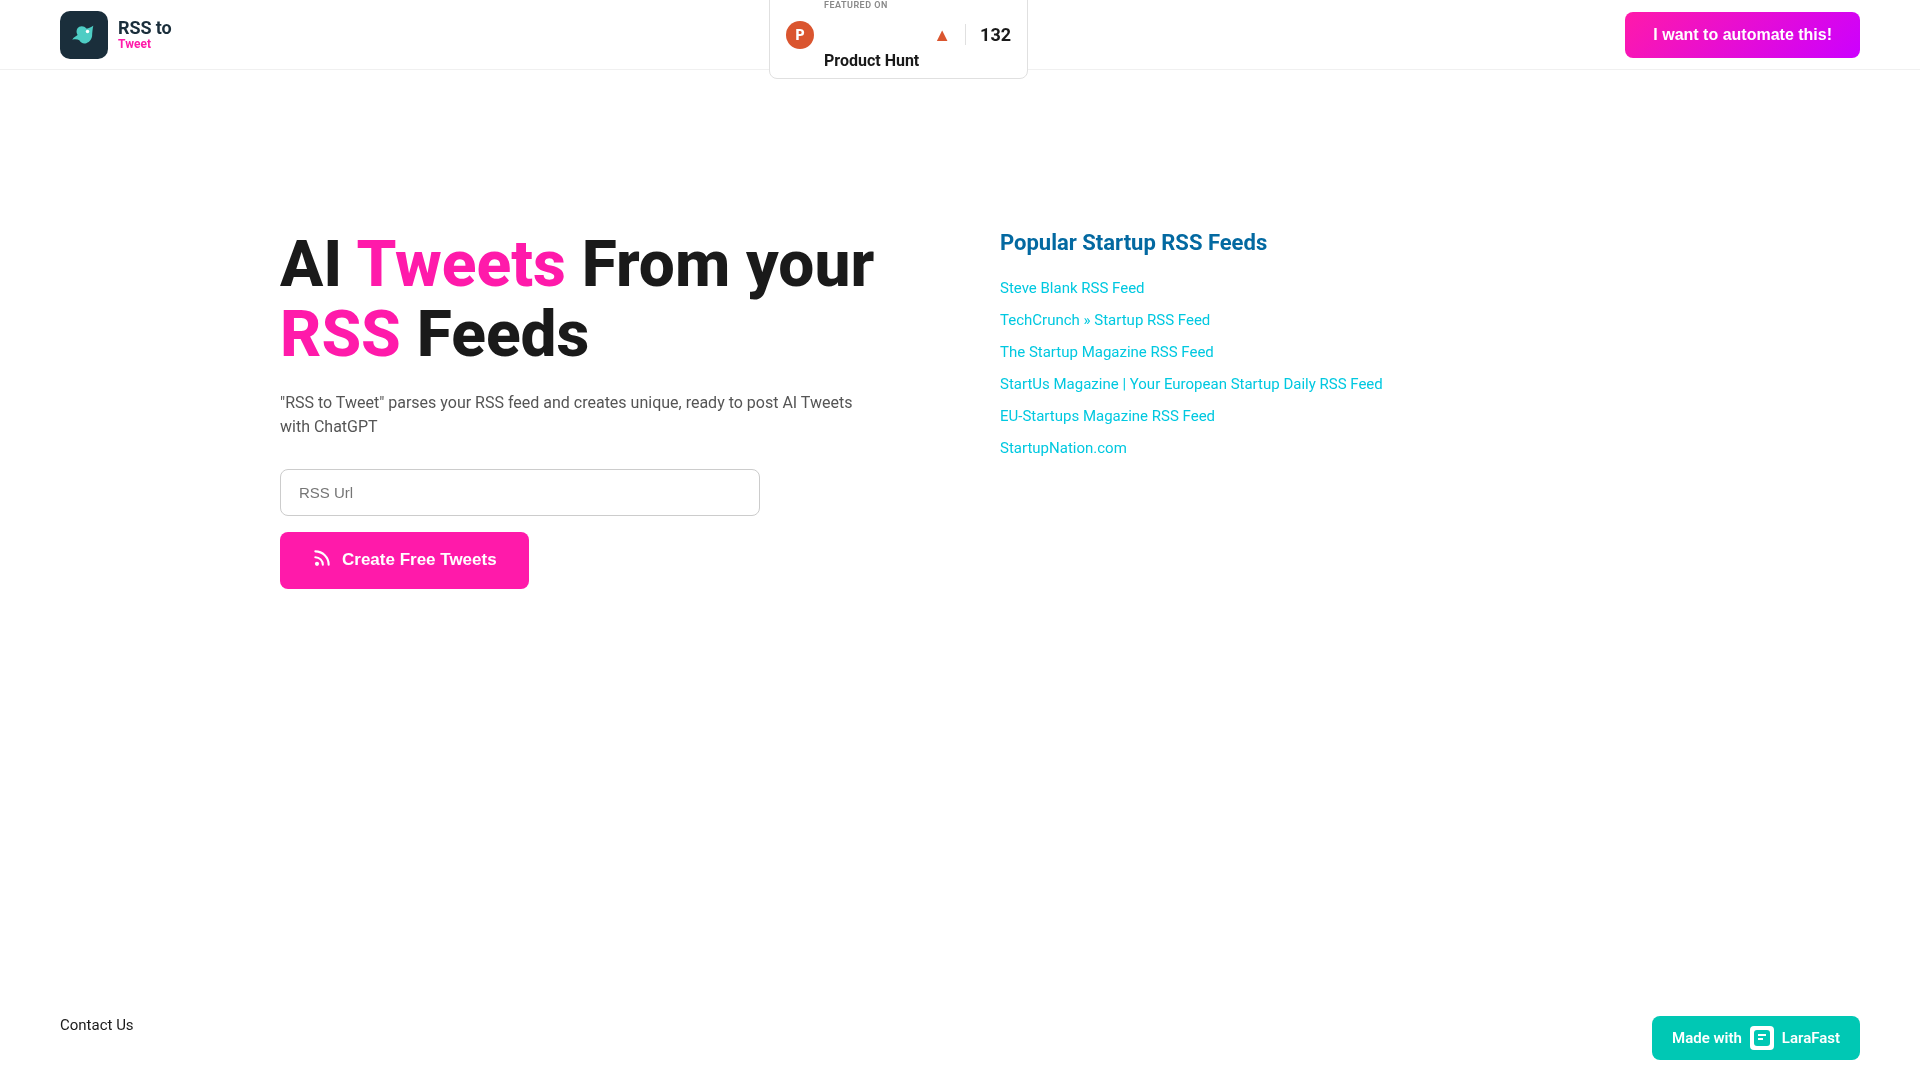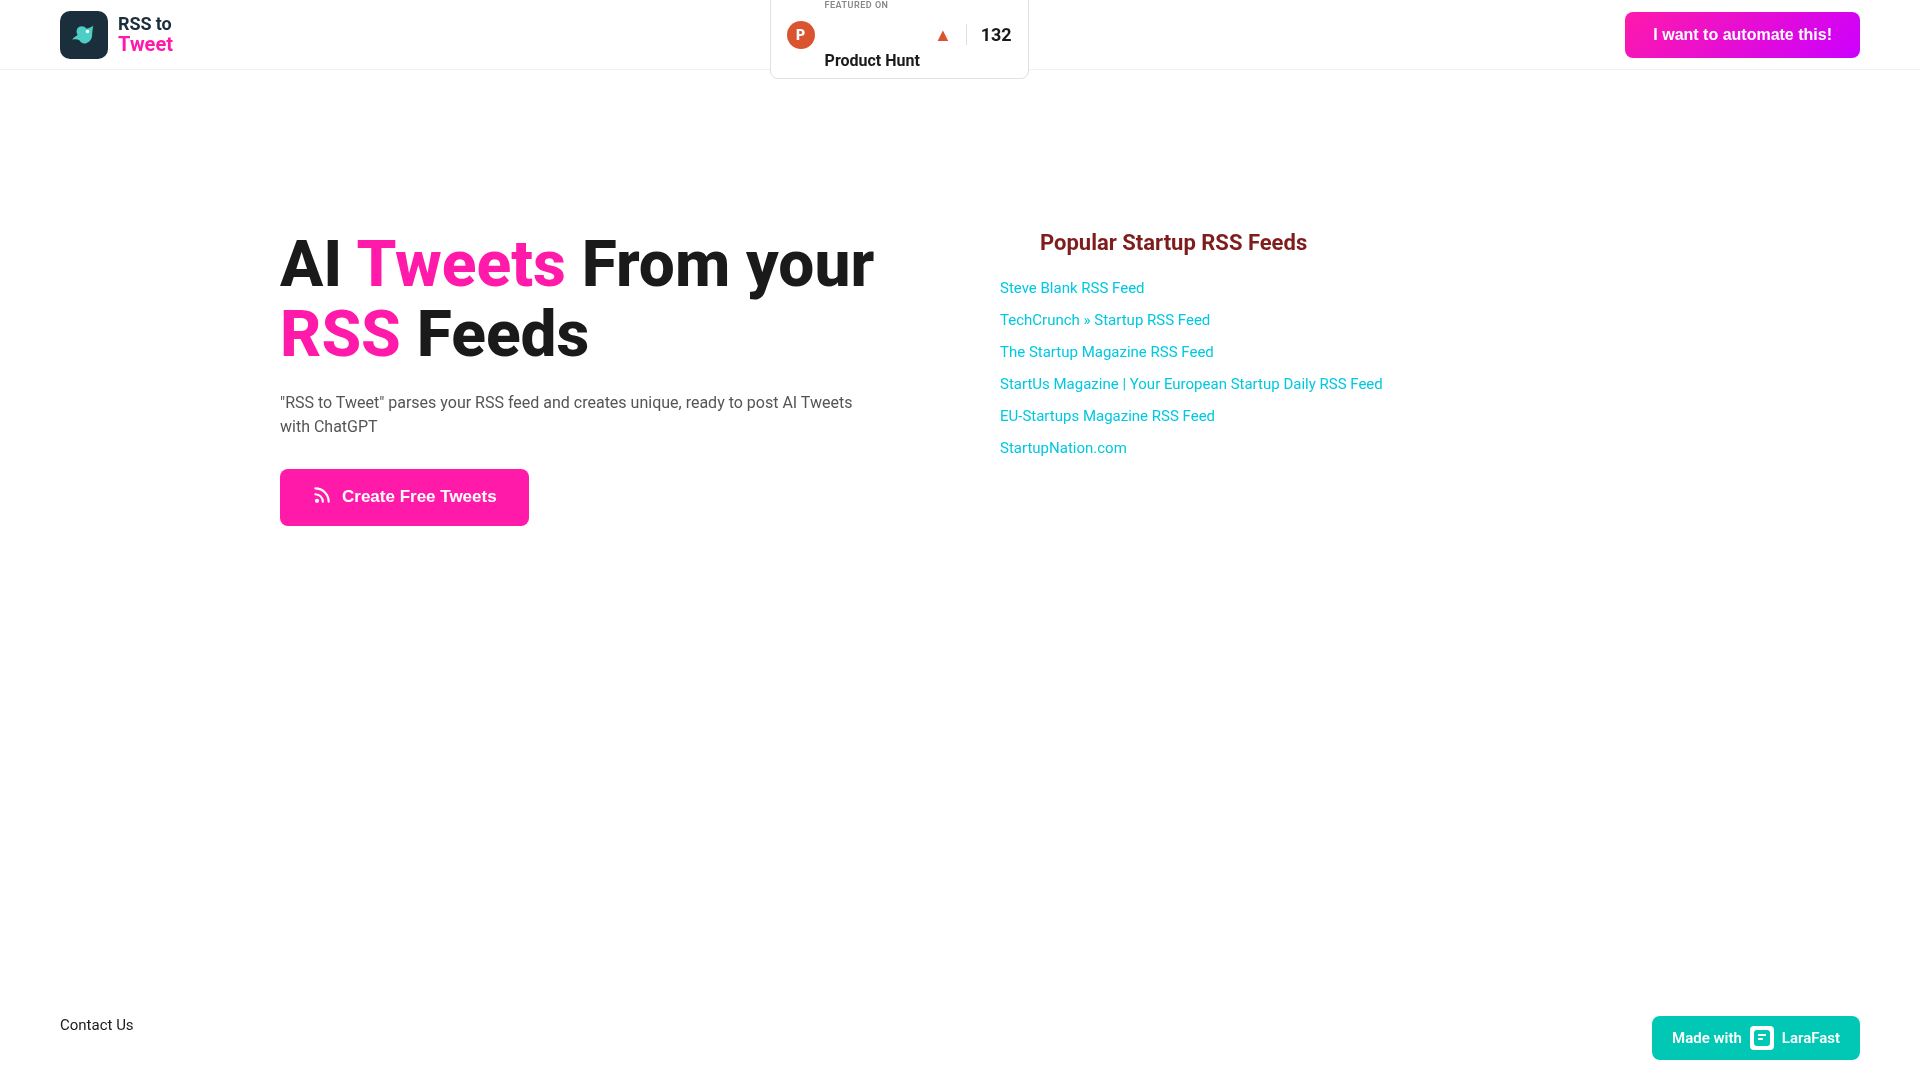--- a/index.html
+++ b/index.html
@@ -53,21 +53,21 @@
       color: #1a2e3b;
     }
 
     .logo-text-to {
       font-size: 18px;
       font-weight: 700;
       color: #1a2e3b;
     }
 
     .logo-text-tweet {
-      font-size: 20px;
+      font-size: 12px;
       font-weight: 700;
       color: #ff1aaa;
     }
 
     .product-hunt-badge {
       display: flex;
       align-items: center;
       gap: 10px;
       border: 1.5px solid #e0e0e0;
       border-radius: 8px;
@@ -200,23 +200,22 @@
     }
 
     
     .sidebar-section {
       min-width: 280px;
     }
 
     .sidebar-title {
       font-size: 22px;
       font-weight: 700;
-      color: #7f1d1d;
+      color: #0369a1;
       margin-bottom: 24px;
-      margin-left: 40px;
     }
 
     .feed-links {
       display: flex;
       flex-direction: column;
       gap: 14px;
     }
 
     .feed-link {
       color: #00c8e0;
@@ -304,20 +303,21 @@
 </header>
 
 <main>
   <section class="hero-section">
     <h1 class="hero-title">
       <span>AI </span><span class="pink">Tweets</span><span> From your</span>
       <br>
       <span class="pink">RSS</span><span> Feeds</span>
     </h1>
     <p class="hero-subtitle">"RSS to Tweet" parses your RSS feed and creates unique, ready to post AI Tweets with ChatGPT</p>
+    <input class="rss-input" type="text" placeholder="RSS Url" style="">
     <button class="create-btn">
       <span class="rss-icon">
         <svg width="20" height="20" viewBox="0 0 24 24" fill="none">
           <circle cx="6" cy="19" r="2.5" fill="white"></circle>
           <path d="M4 4a16 16 0 0 1 16 16" stroke="white" stroke-width="2.5" fill="none" stroke-linecap="round"></path>
           <path d="M4 11a9 9 0 0 1 9 9" stroke="white" stroke-width="2.5" fill="none" stroke-linecap="round"></path>
         </svg>
       </span>
       <span>Create Free Tweets</span>
     </button>

